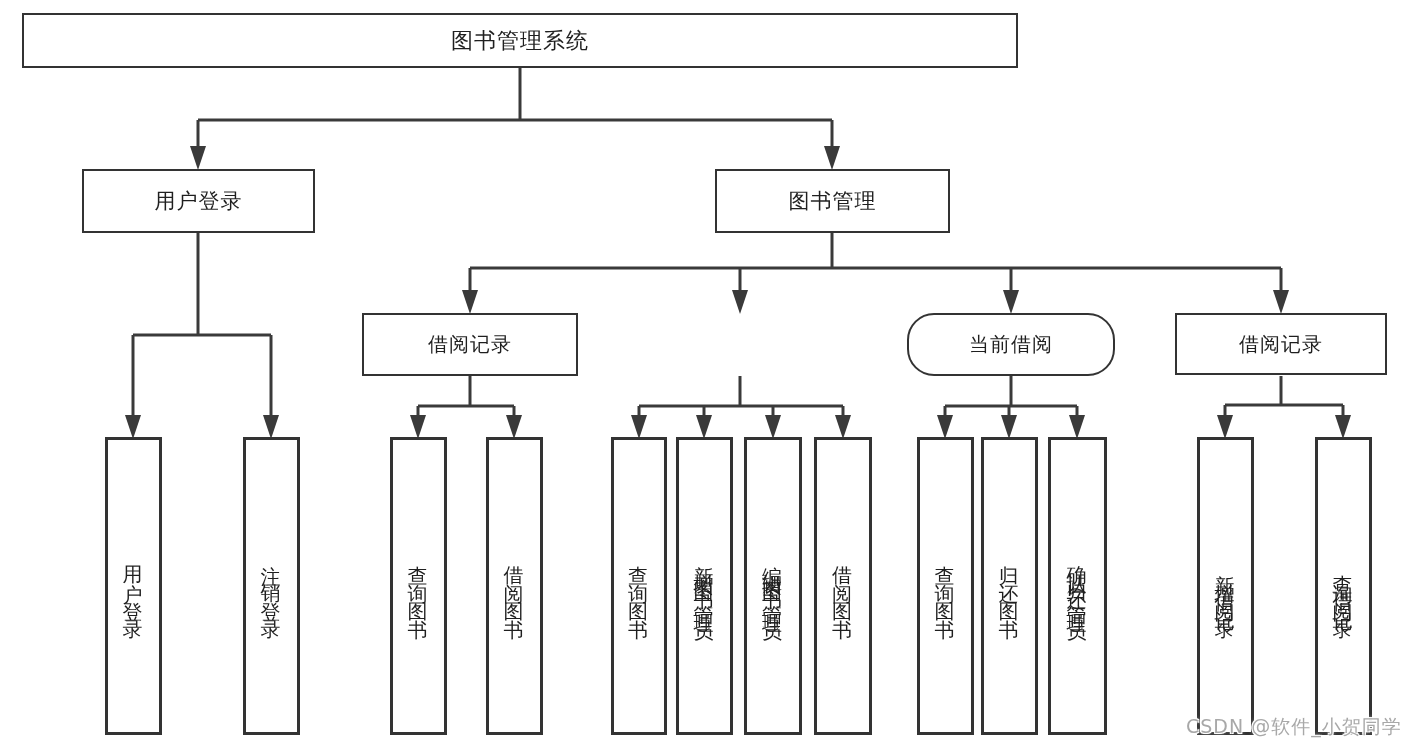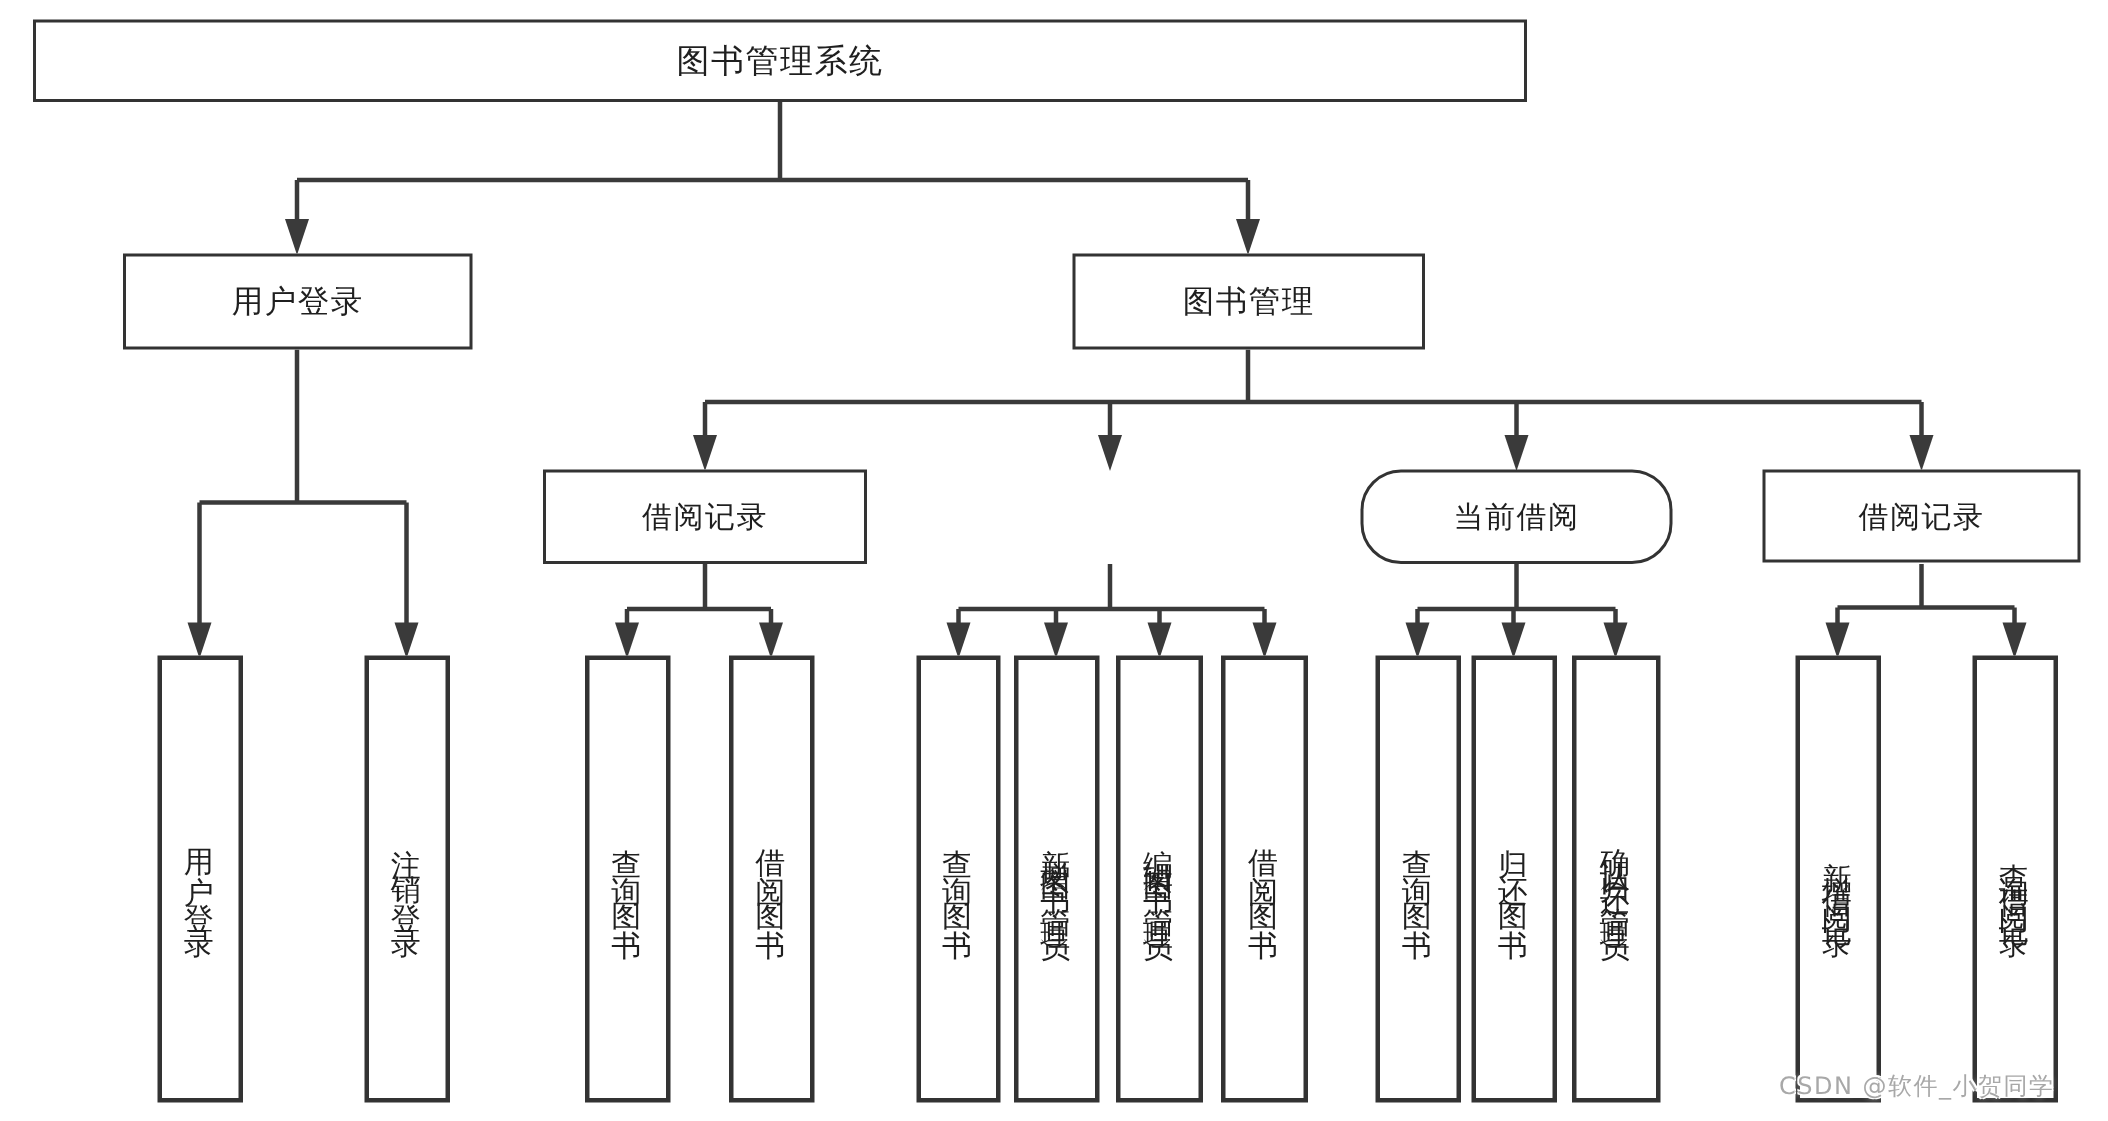--- a/index.html
+++ b/index.html
@@ -45,21 +45,21 @@
     font-size:20px;
     color:var(--text);
     white-space:nowrap;
   }
   .leaf span.ls4{letter-spacing:18px;}
   .leaf span.ls6{letter-spacing:9px;}
   .leaf span.ls9{letter-spacing:8px;}
   .watermark{
     position:absolute;
     left:1186px;top:714px;
-    font-size:16px;
+    font-size:19px;
     color:var(--wm);
     z-index:3;
     white-space:nowrap;
     text-shadow:-1px -1px 0 #fff,1px -1px 0 #fff,-1px 1px 0 #fff,1px 1px 0 #fff,0 0 4px #fff;
     letter-spacing:1px;
   }
 </style>
 </head>
 <body>
 

